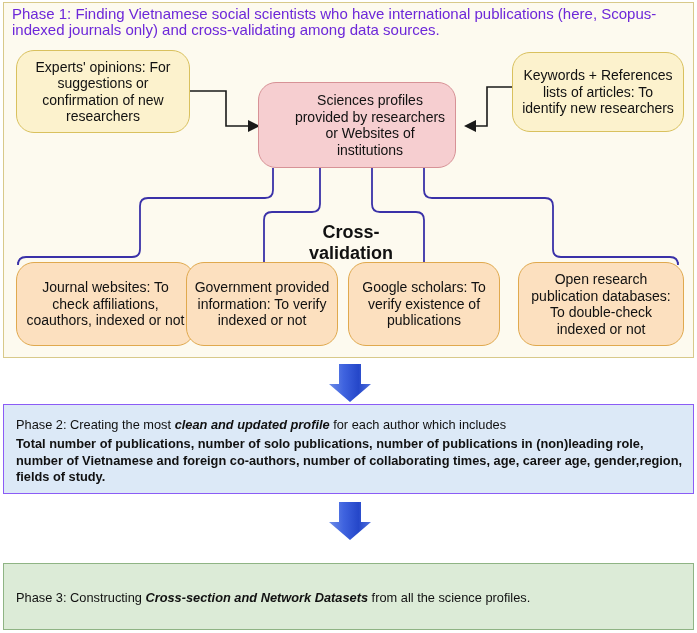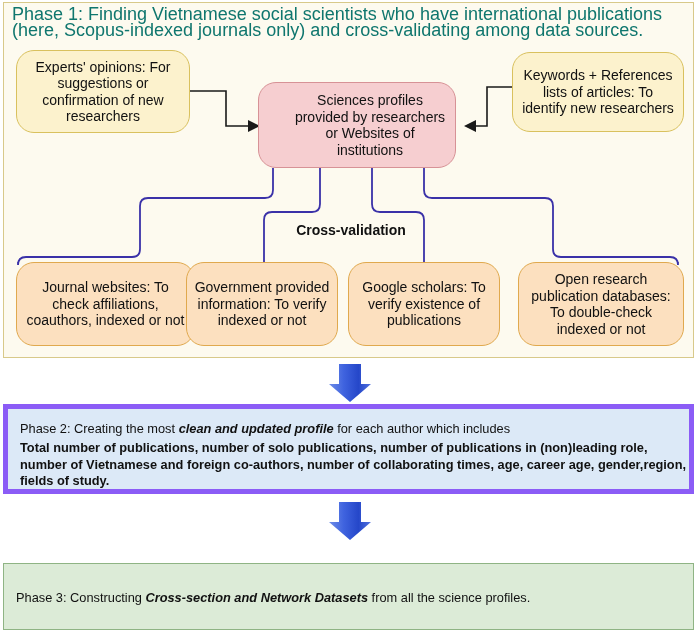--- a/index.html
+++ b/index.html
@@ -30,39 +30,39 @@
     height: 356px;
     background: #fdfaef;
     border: 1px solid #d8c98a;
   }
   #phase2-panel {
     left: 3px;
     top: 404px;
     width: 691px;
     height: 90px;
     background: #dce9f7;
-    border: 5px solid #8b5cf6;
+    border: 1px solid #8b5cf6;
   }
   #phase3-panel {
     left: 3px;
     top: 563px;
     width: 691px;
     height: 67px;
     background: #dcebd7;
     border: 1px solid #8fb484;
   }
 
   .panel-heading {
     position: absolute;
     left: 12px;
     top: 6px;
     width: 660px;
-    font-size: 18px;
+    font-size: 15px;
     line-height: 16px;
-    color: #0f766e;
+    color: #6d28d9;
   }
 
   .phase-body {
     position: absolute;
     left: 12px;
     width: 668px;
     font-size: 12.8px;
     line-height: 16.5px;
     color: #111;
   }
@@ -113,21 +113,21 @@
   #node-openres   { left: 518px; top: 262px; width: 166px; height: 84px; text-align: center; }
 
   
   #cross-validation-label {
     position: absolute;
     left: 286px;
     top: 222px;
     width: 130px;
     text-align: center;
     font-weight: bold;
-    font-size: 14px;
+    font-size: 18px;
     color: #111;
     z-index: 5;
   }
 
   
   svg.overlay {
     position: absolute;
     left: 0;
     top: 0;
     width: 697px;

